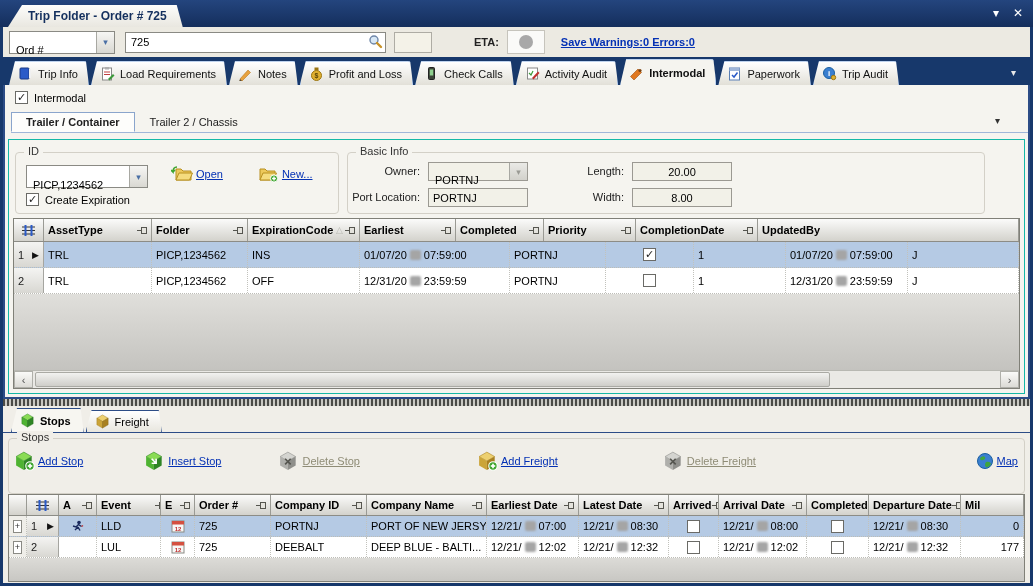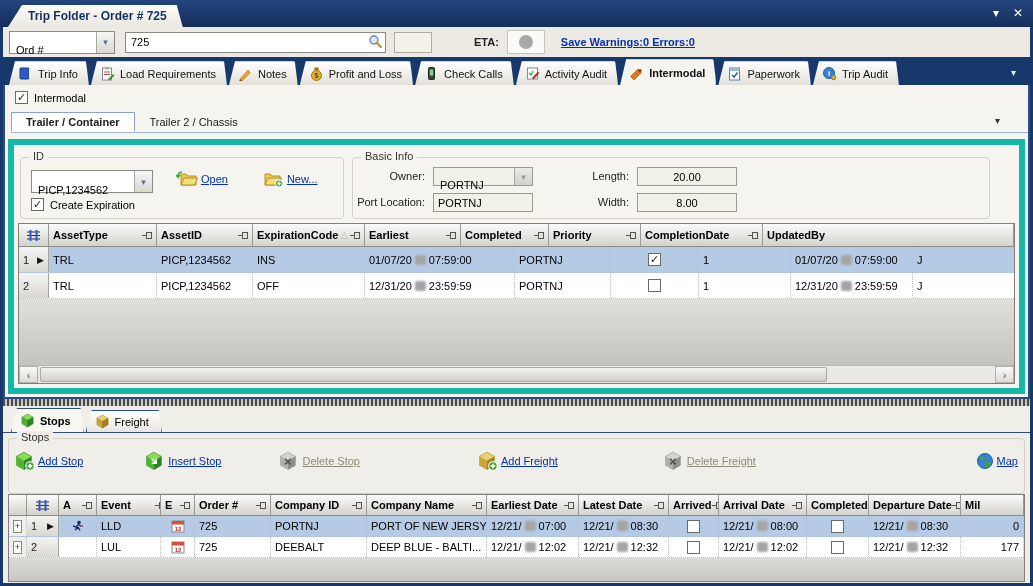--- a/index.html
+++ b/index.html
@@ -40,21 +40,21 @@
   .mainpanel{position:absolute;left:3px;right:3px;top:85px;height:314px;background:#F5F4EF;
     border:2px solid #2C4C86;border-top:none;box-sizing:border-box;}
   .cbrow{display:flex;align-items:center;gap:6px;padding:6px 0 2px 10px;}
   .cb{display:inline-flex;width:13px;height:13px;border:1px solid #6A6A66;background:#fff;
     align-items:center;justify-content:center;font-size:11px;color:#222;box-sizing:border-box;}
   .cb[data-checked="true"]::after{content:"\2713";font-weight:bold;margin-top:-1px;}
   .subtabs{display:flex;align-items:flex-end;height:24px;margin:2px 0 0 6px;border-bottom:1px solid #9FB6D8;position:relative;}
   .subtab{padding:3px 14px;border:1px solid transparent;color:#222;}
   .subtab.active{background:#FDFDFB;border:1px solid #8AA5CC;border-bottom:1px solid #FDFDFB;font-weight:bold;}
   .subtaboverflow{position:absolute;right:28px;bottom:6px;color:#333;font-size:10px;}
-  .tabcontent{position:absolute;left:3px;right:3px;top:54px;bottom:3px;border:6px solid #14b8a6;background:#F5F4EF;}
+  .tabcontent{position:absolute;left:3px;right:3px;top:54px;bottom:3px;border:1px solid #14b8a6;background:#F5F4EF;}
   
   .groupbox{position:absolute;border:1px solid #D3D0C7;border-radius:4px;}
   .gtitle{position:absolute;top:-8px;left:8px;background:#F5F4EF;padding:0 4px;color:#333;}
   .idgroup{left:6px;top:12px;width:322px;height:60px;}
   .idcombo{position:absolute;left:10px;top:12px;width:120px;}
   .idlinks{position:absolute;left:155px;top:12px;display:flex;align-items:center;gap:34px;}
   .iconlink{display:flex;align-items:center;gap:3px;}
   .idcheck{position:absolute;left:10px;top:40px;display:flex;align-items:center;gap:6px;}
   .bigroup{left:338px;top:12px;width:636px;height:60px;}
   .bifield{position:absolute;height:19px;border:1px solid #9B9992;background:#F2F1E8;display:flex;align-items:center;box-sizing:border-box;}
@@ -302,21 +302,21 @@
                 <line x1="1" y1="10" x2="14" y2="10" stroke="#333"></line>
               <rect x="3.5" y="1" width="2" height="11" fill="#2B5BC8"></rect>
                 <rect x="9.5" y="1" width="2" height="11" fill="#2B5BC8"></rect>
             </svg>
           </div>
           <div class="hc g1c1">
               <span>AssetType</span>
               <span class="pin"></span>
             </div>
           <div class="hc g1c2">
-              <span>AssetID</span>
+              <span>Folder</span>
               <span class="pin"></span>
             </div>
           <div class="hc g1c3">
               <span>ExpirationCode</span>
               <span class="sortup">△</span>
               <span class="pin"></span>
             </div>
           <div class="hc g1c5">
               <span>Earliest</span>
               <span class="pin"></span>

